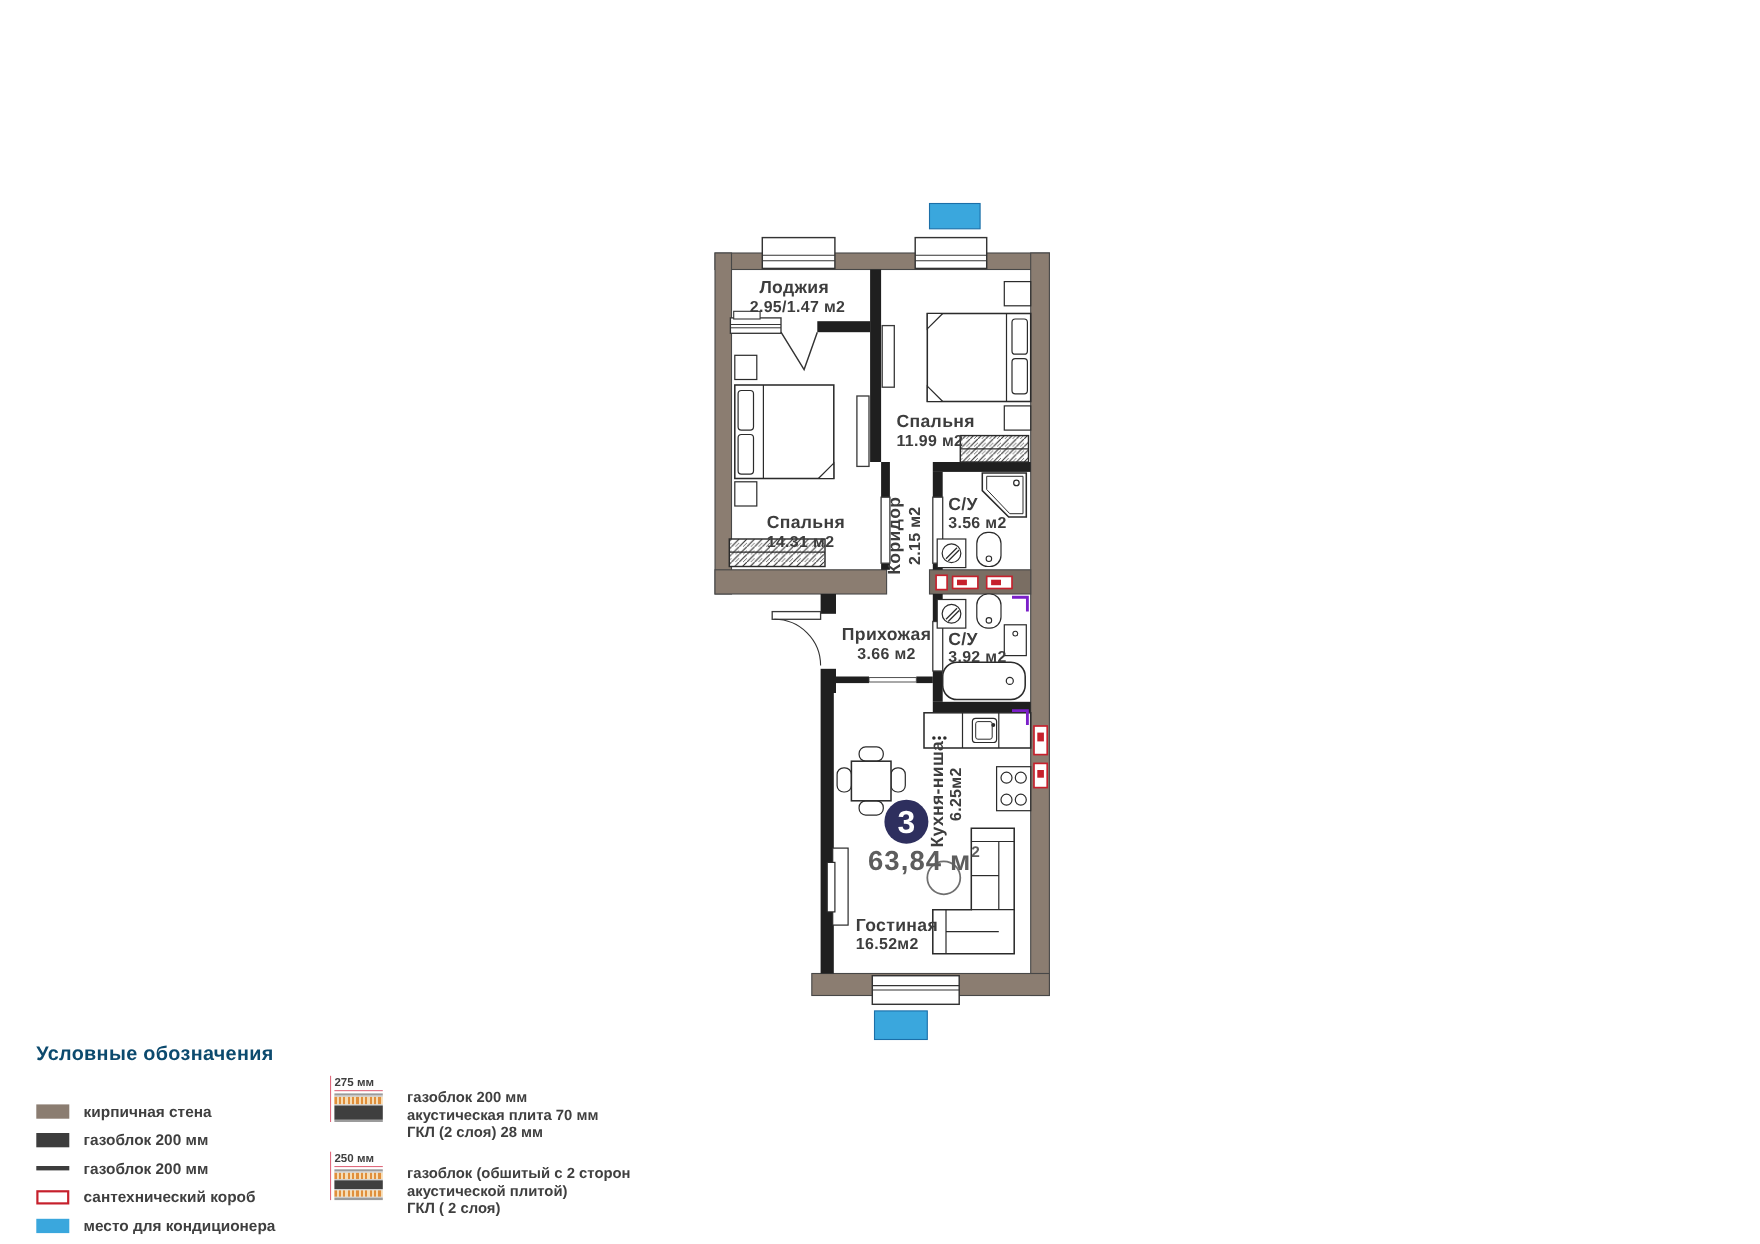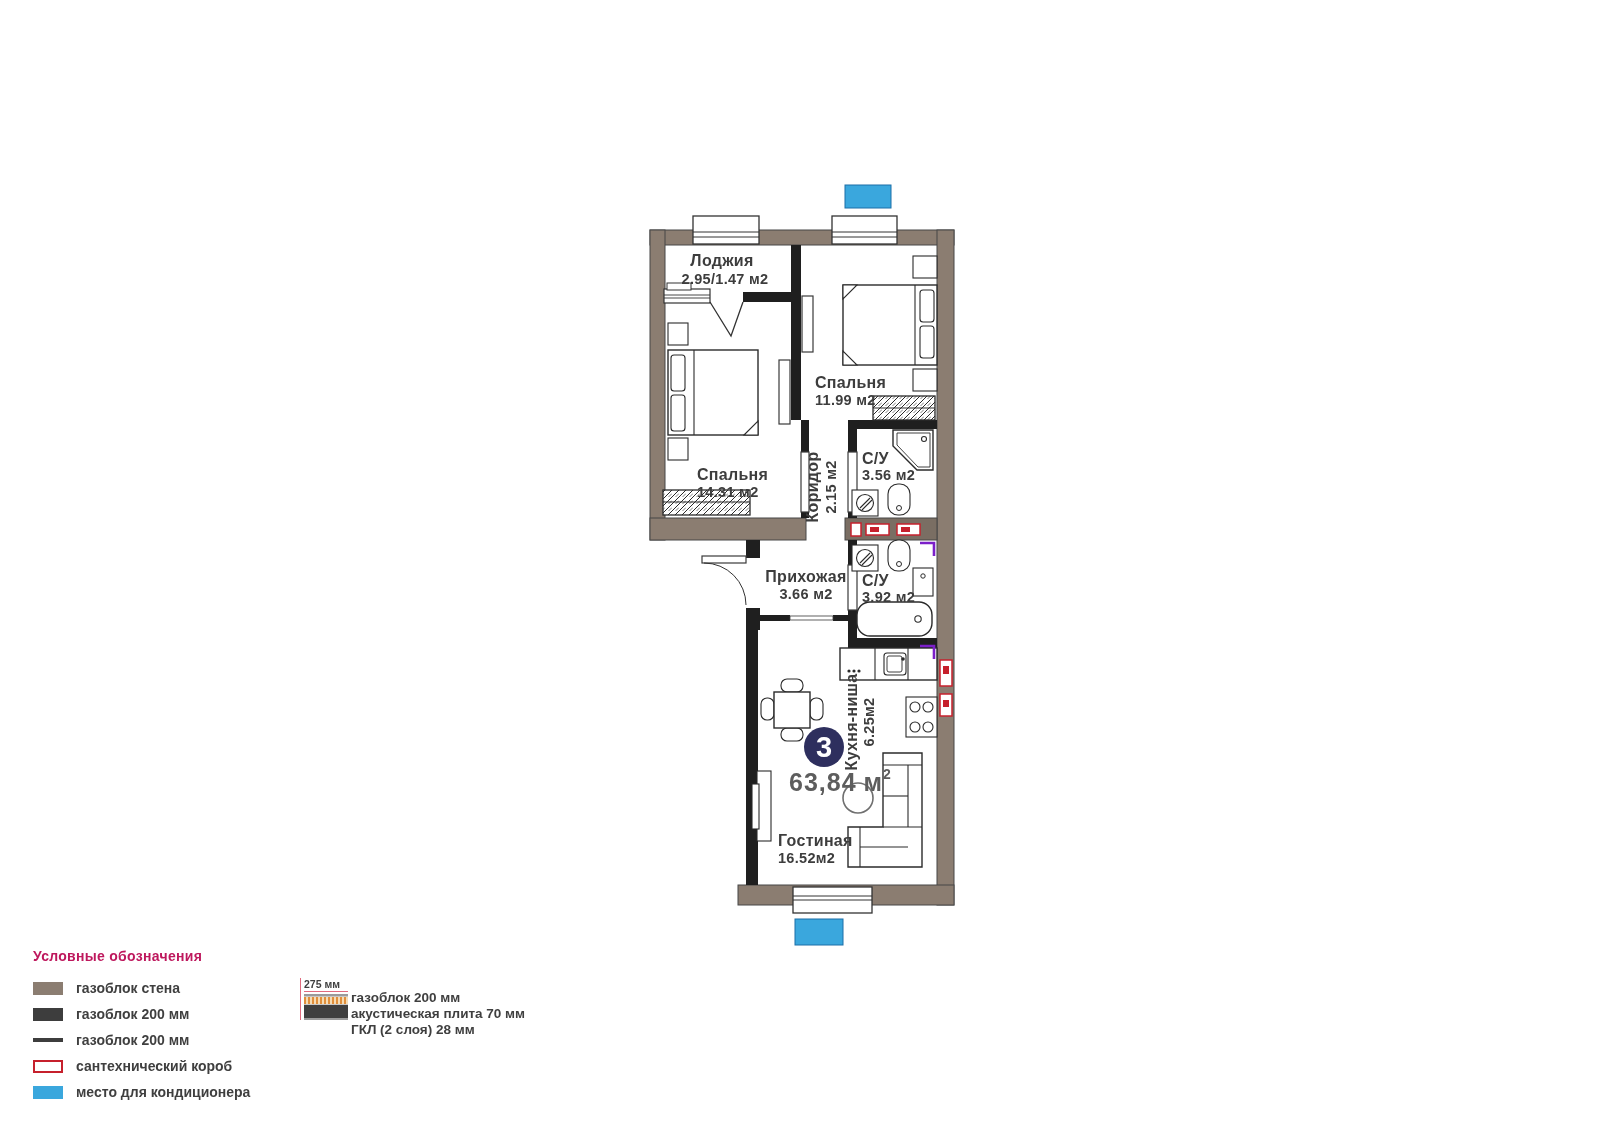--- a/index.html
+++ b/index.html
@@ -10,31 +10,31 @@
   .rname{font-size:16px;font-weight:700;fill:#3d3d3d;letter-spacing:.3px;}
   .rarea{font-size:14.5px;font-weight:700;fill:#3d3d3d;letter-spacing:.3px;}
   .badge-num{font-size:29px;font-weight:700;fill:#ffffff;}
   .total{font-size:25px;font-weight:700;fill:#5d5d5d;letter-spacing:1px;}
   .fx{fill:#ffffff;stroke:#2b2b2b;stroke-width:1.4;}
   .fx2{fill:#ffffff;stroke:#2b2b2b;stroke-width:1.1;}
   .ln{stroke:#2b2b2b;stroke-width:1.1;fill:none;}
   .door{fill:#ffffff;stroke:#3a3a3a;stroke-width:1.2;}
   
   #legend{position:absolute;left:33px;top:948px;}
-  .lg-title{font-size:14px;font-weight:700;color:#be185d;letter-spacing:.3px;margin-bottom:16px;}
+  .lg-title{font-size:18px;font-weight:700;color:#0c4a6e;letter-spacing:.3px;margin-bottom:33px;}
   .lg-row{display:flex;align-items:center;gap:13px;margin-bottom:10px;}
   .lg-label{font-size:14px;font-weight:600;color:#3f3f3f;white-space:nowrap;}
   .sw{width:30px;height:13px;flex:0 0 auto;}
   .sw-brick{background:#8b7d71;}
   .sw-b200{background:#3d3d3d;}
   .sw-b100{height:4px;background:#3d3d3d;}
   .sw-plumb{box-sizing:border-box;border:2px solid #c6202c;background:#fff;}
   .sw-ac{background:#3aa7dd;}
   #legend2{position:absolute;left:300px;top:978px;}
-  .asm{display:flex;align-items:flex-start;gap:3px;margin-bottom:8px;}
+  .asm{display:flex;align-items:flex-start;gap:22px;margin-bottom:8px;}
   .asm-left{display:flex;flex-direction:column;border-left:1px solid #e06a7d;padding-left:3px;}
   .asm-dim{font-size:10.5px;font-weight:700;color:#3f3f3f;border-bottom:1px solid #e06a7d;
            padding-bottom:1px;margin-bottom:2px;white-space:nowrap;}
   .asm-sw{width:44px;}
   .layer-gray{height:2px;background:#9b9b9b;}
   .layer-dark13{height:13px;background:#3f3f3f;}
   .layer-dark8{height:8px;background:#3f3f3f;}
   .layer-ac9{height:9px;}
   .layer-ac8{height:8px;}
   .acoustic{background:repeating-linear-gradient(90deg,#e08f3c 0 2px,#f6dcb4 2px 4px);
@@ -265,21 +265,21 @@
 
     <text x="778" y="846" class="rname">Гостиная</text>
     <text x="778" y="863" class="rarea">16.52м2</text>
   </g>
 </svg>
 
 <div id="legend">
   <div class="lg-title">Условные обозначения</div>
   <div class="lg-row">
     <div class="sw sw-brick"></div>
-    <div class="lg-label">газоблок стена</div>
+    <div class="lg-label">кирпичная стена</div>
   </div>
   <div class="lg-row">
     <div class="sw sw-b200"></div>
     <div class="lg-label">газоблок 200 мм</div>
   </div>
   <div class="lg-row">
     <div class="sw sw-b100"></div>
     <div class="lg-label">газоблок 200 мм</div>
   </div>
   <div class="lg-row">
@@ -302,15 +302,32 @@
         <div class="layer-dark13"></div>
         <div class="layer-gray"></div>
       </div>
     </div>
     <div class="asm-lines">
       <div>газоблок 200 мм</div>
       <div>акустическая плита 70 мм</div>
       <div>ГКЛ (2 слоя) 28 мм</div>
     </div>
   </div>
+  <div class="asm">
+    <div class="asm-left">
+      <div class="asm-dim">250 мм</div>
+      <div class="asm-sw">
+        <div class="layer-gray"></div>
+        <div class="layer-ac8 acoustic"></div>
+        <div class="layer-dark8"></div>
+        <div class="layer-ac8 acoustic"></div>
+        <div class="layer-gray"></div>
+      </div>
+    </div>
+    <div class="asm-lines">
+      <div>газоблок (обшитый с 2 сторон</div>
+      <div>акустической плитой)</div>
+      <div>ГКЛ ( 2 слоя)</div>
+    </div>
+  </div>
 </div>
 
 </div>
 
 </body></html>

